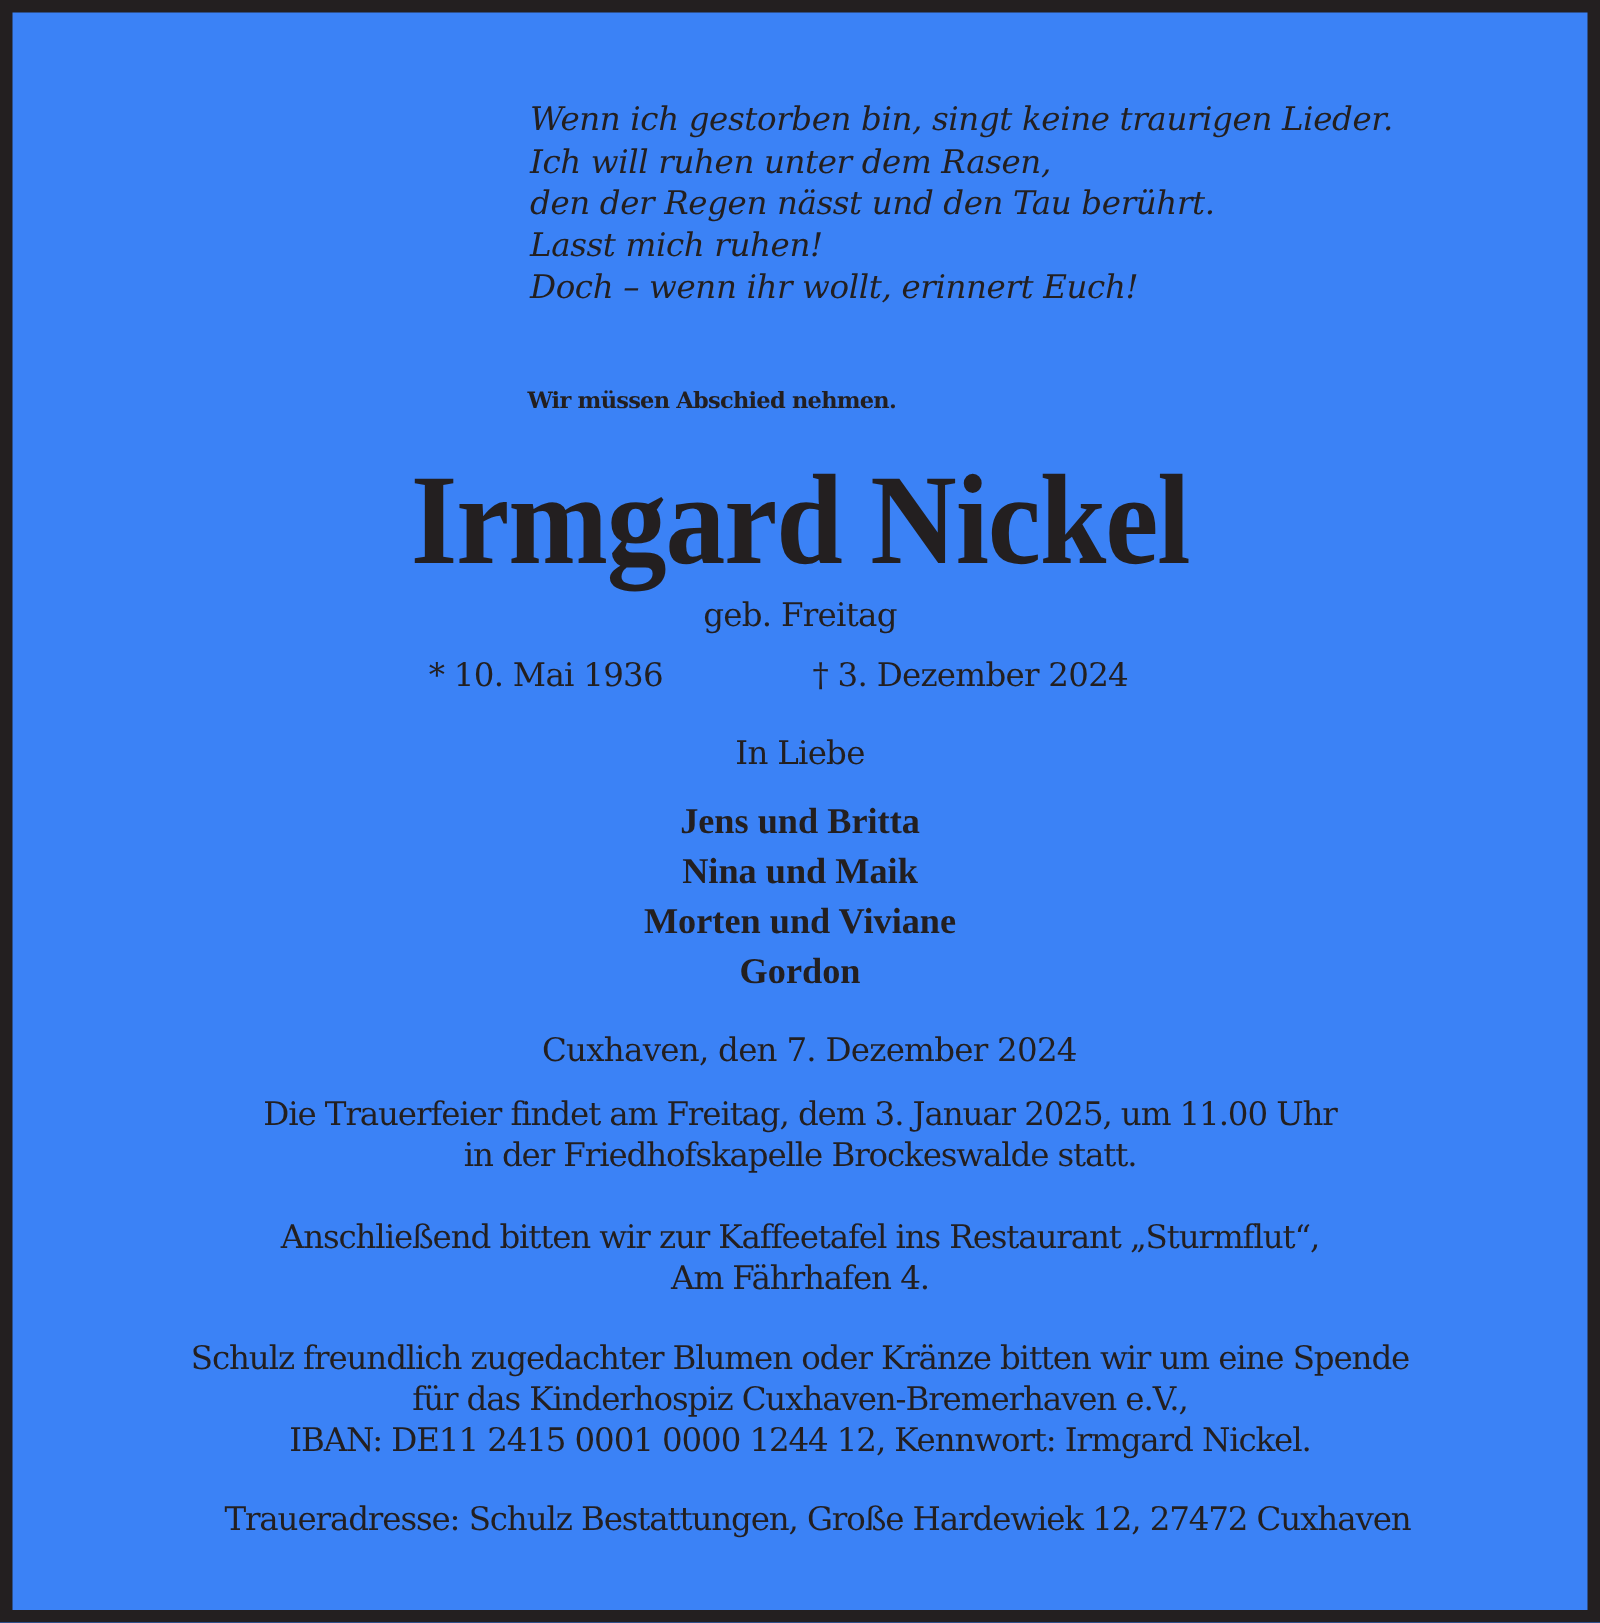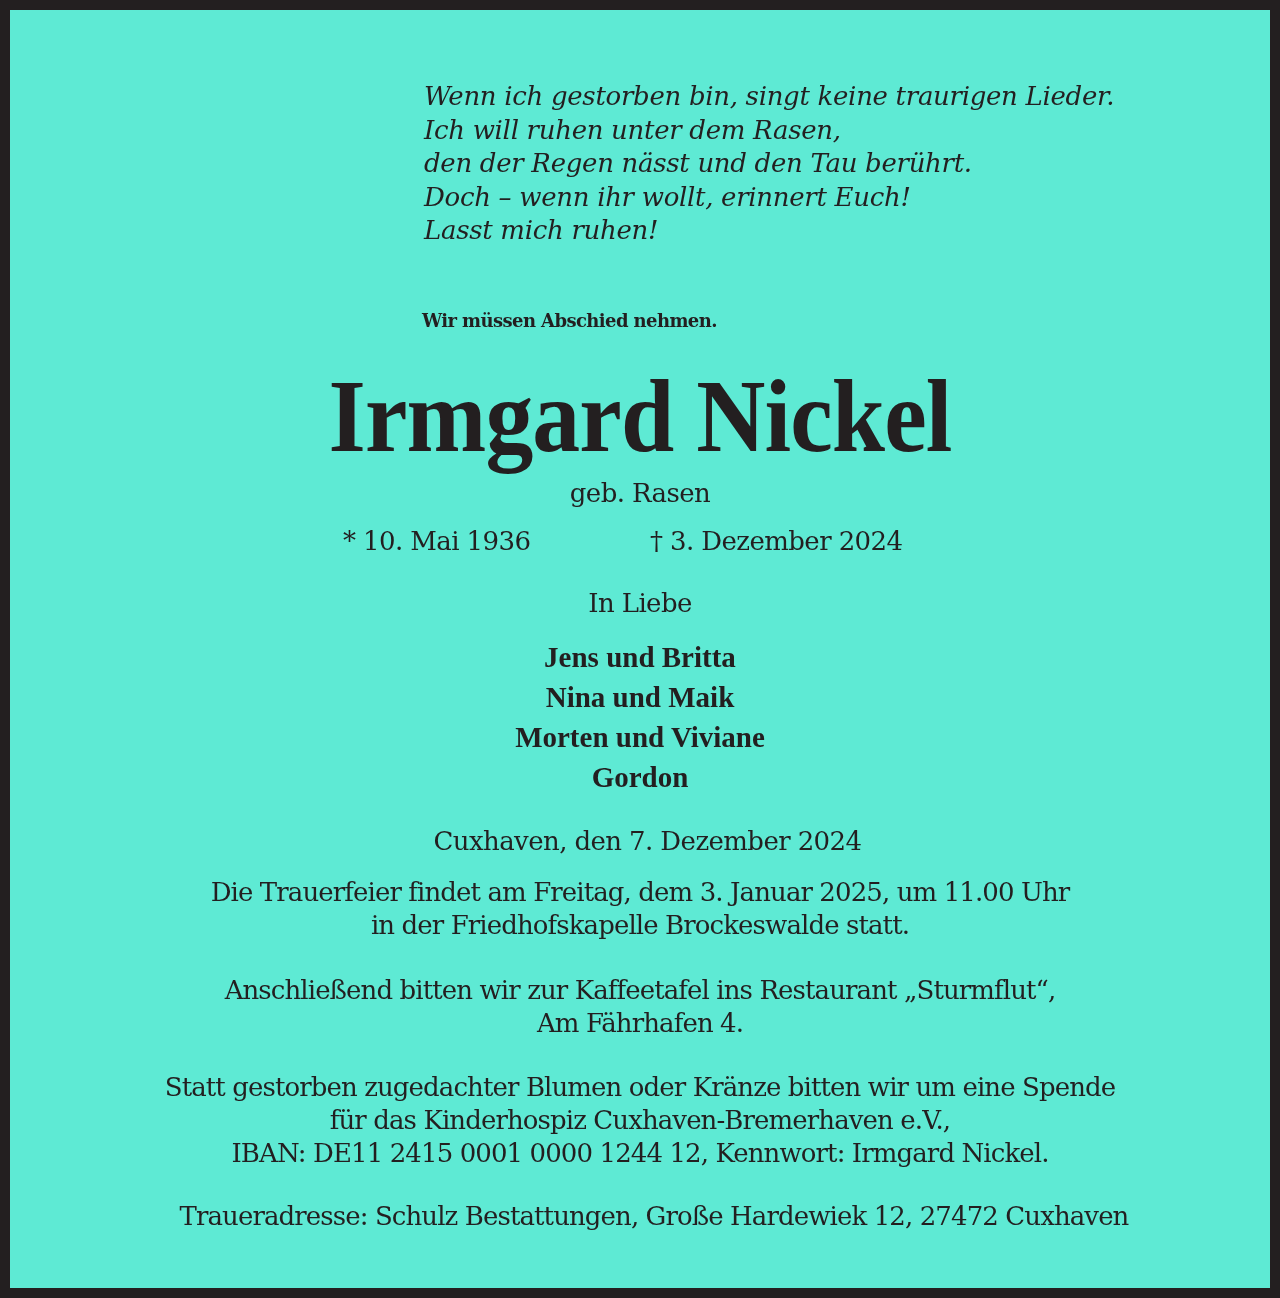--- a/index.html
+++ b/index.html
@@ -8,21 +8,21 @@
       background: #231f20;
       position: relative;
       overflow: hidden;
       font-family: "DejaVu Serif", "Liberation Serif", serif;
       color: #231f20;
     }
     .page {
       position: absolute;
       left: 10px; top: 10px;
       width: 1260px; height: 1278px;
-      background: #5eead4;
+      background: #3b82f6;
     }
     .poem {
       position: absolute;
       left: 414px; top: 70px;
       font-style: italic;
       font-size: 26px;
       line-height: 33.5px;
       letter-spacing: -0.3px;
       white-space: nowrap;
     }
@@ -84,29 +84,29 @@
   </style>
 </head>
 <body>
 
 <div class="page">
 
   <div class="poem">
     <div>Wenn ich gestorben bin, singt keine traurigen Lieder.</div>
     <div>Ich will ruhen unter dem Rasen,</div>
     <div>den der Regen nässt und den Tau berührt.</div>
+    <div>Lasst mich ruhen!</div>
     <div>Doch – wenn ihr wollt, erinnert Euch!</div>
-    <div>Lasst mich ruhen!</div>
   </div>
 
   <div class="intro">Wir müssen Abschied nehmen.</div>
 
   <div class="name">Irmgard Nickel</div>
 
-  <div class="center-line" style="top:468px;">geb. Rasen</div>
+  <div class="center-line" style="top:468px;">geb. Freitag</div>
 
   <div class="dates">
     <span class="born">* 10. Mai 1936</span>
     <span class="died">† 3. Dezember 2024</span>
   </div>
 
   <div class="center-line" style="top:578px;">In Liebe</div>
 
   <div class="family">
     <div>Jens und Britta</div>
@@ -121,20 +121,20 @@
     <div>Die Trauerfeier findet am Freitag, dem 3. Januar 2025, um 11.00 Uhr</div>
     <div>in der Friedhofskapelle Brockeswalde statt.</div>
   </div>
 
   <div class="para" style="top:964px;">
     <div>Anschließend bitten wir zur Kaffeetafel ins Restaurant „Sturmflut“,</div>
     <div>Am Fährhafen 4.</div>
   </div>
 
   <div class="para" style="top:1061px;">
-    <div>Statt gestorben zugedachter Blumen oder Kränze bitten wir um eine Spende</div>
+    <div>Schulz freundlich zugedachter Blumen oder Kränze bitten wir um eine Spende</div>
     <div>für das Kinderhospiz Cuxhaven-Bremerhaven e.V.,</div>
     <div>IBAN: DE11 2415 0001 0000 1244 12, Kennwort: Irmgard Nickel.</div>
   </div>
 
   <div class="para" style="top:1190px;padding-left:28px;">Traueradresse: Schulz Bestattungen, Große Hardewiek 12, 27472 Cuxhaven</div>
 
 </div>
 
 </body></html>

